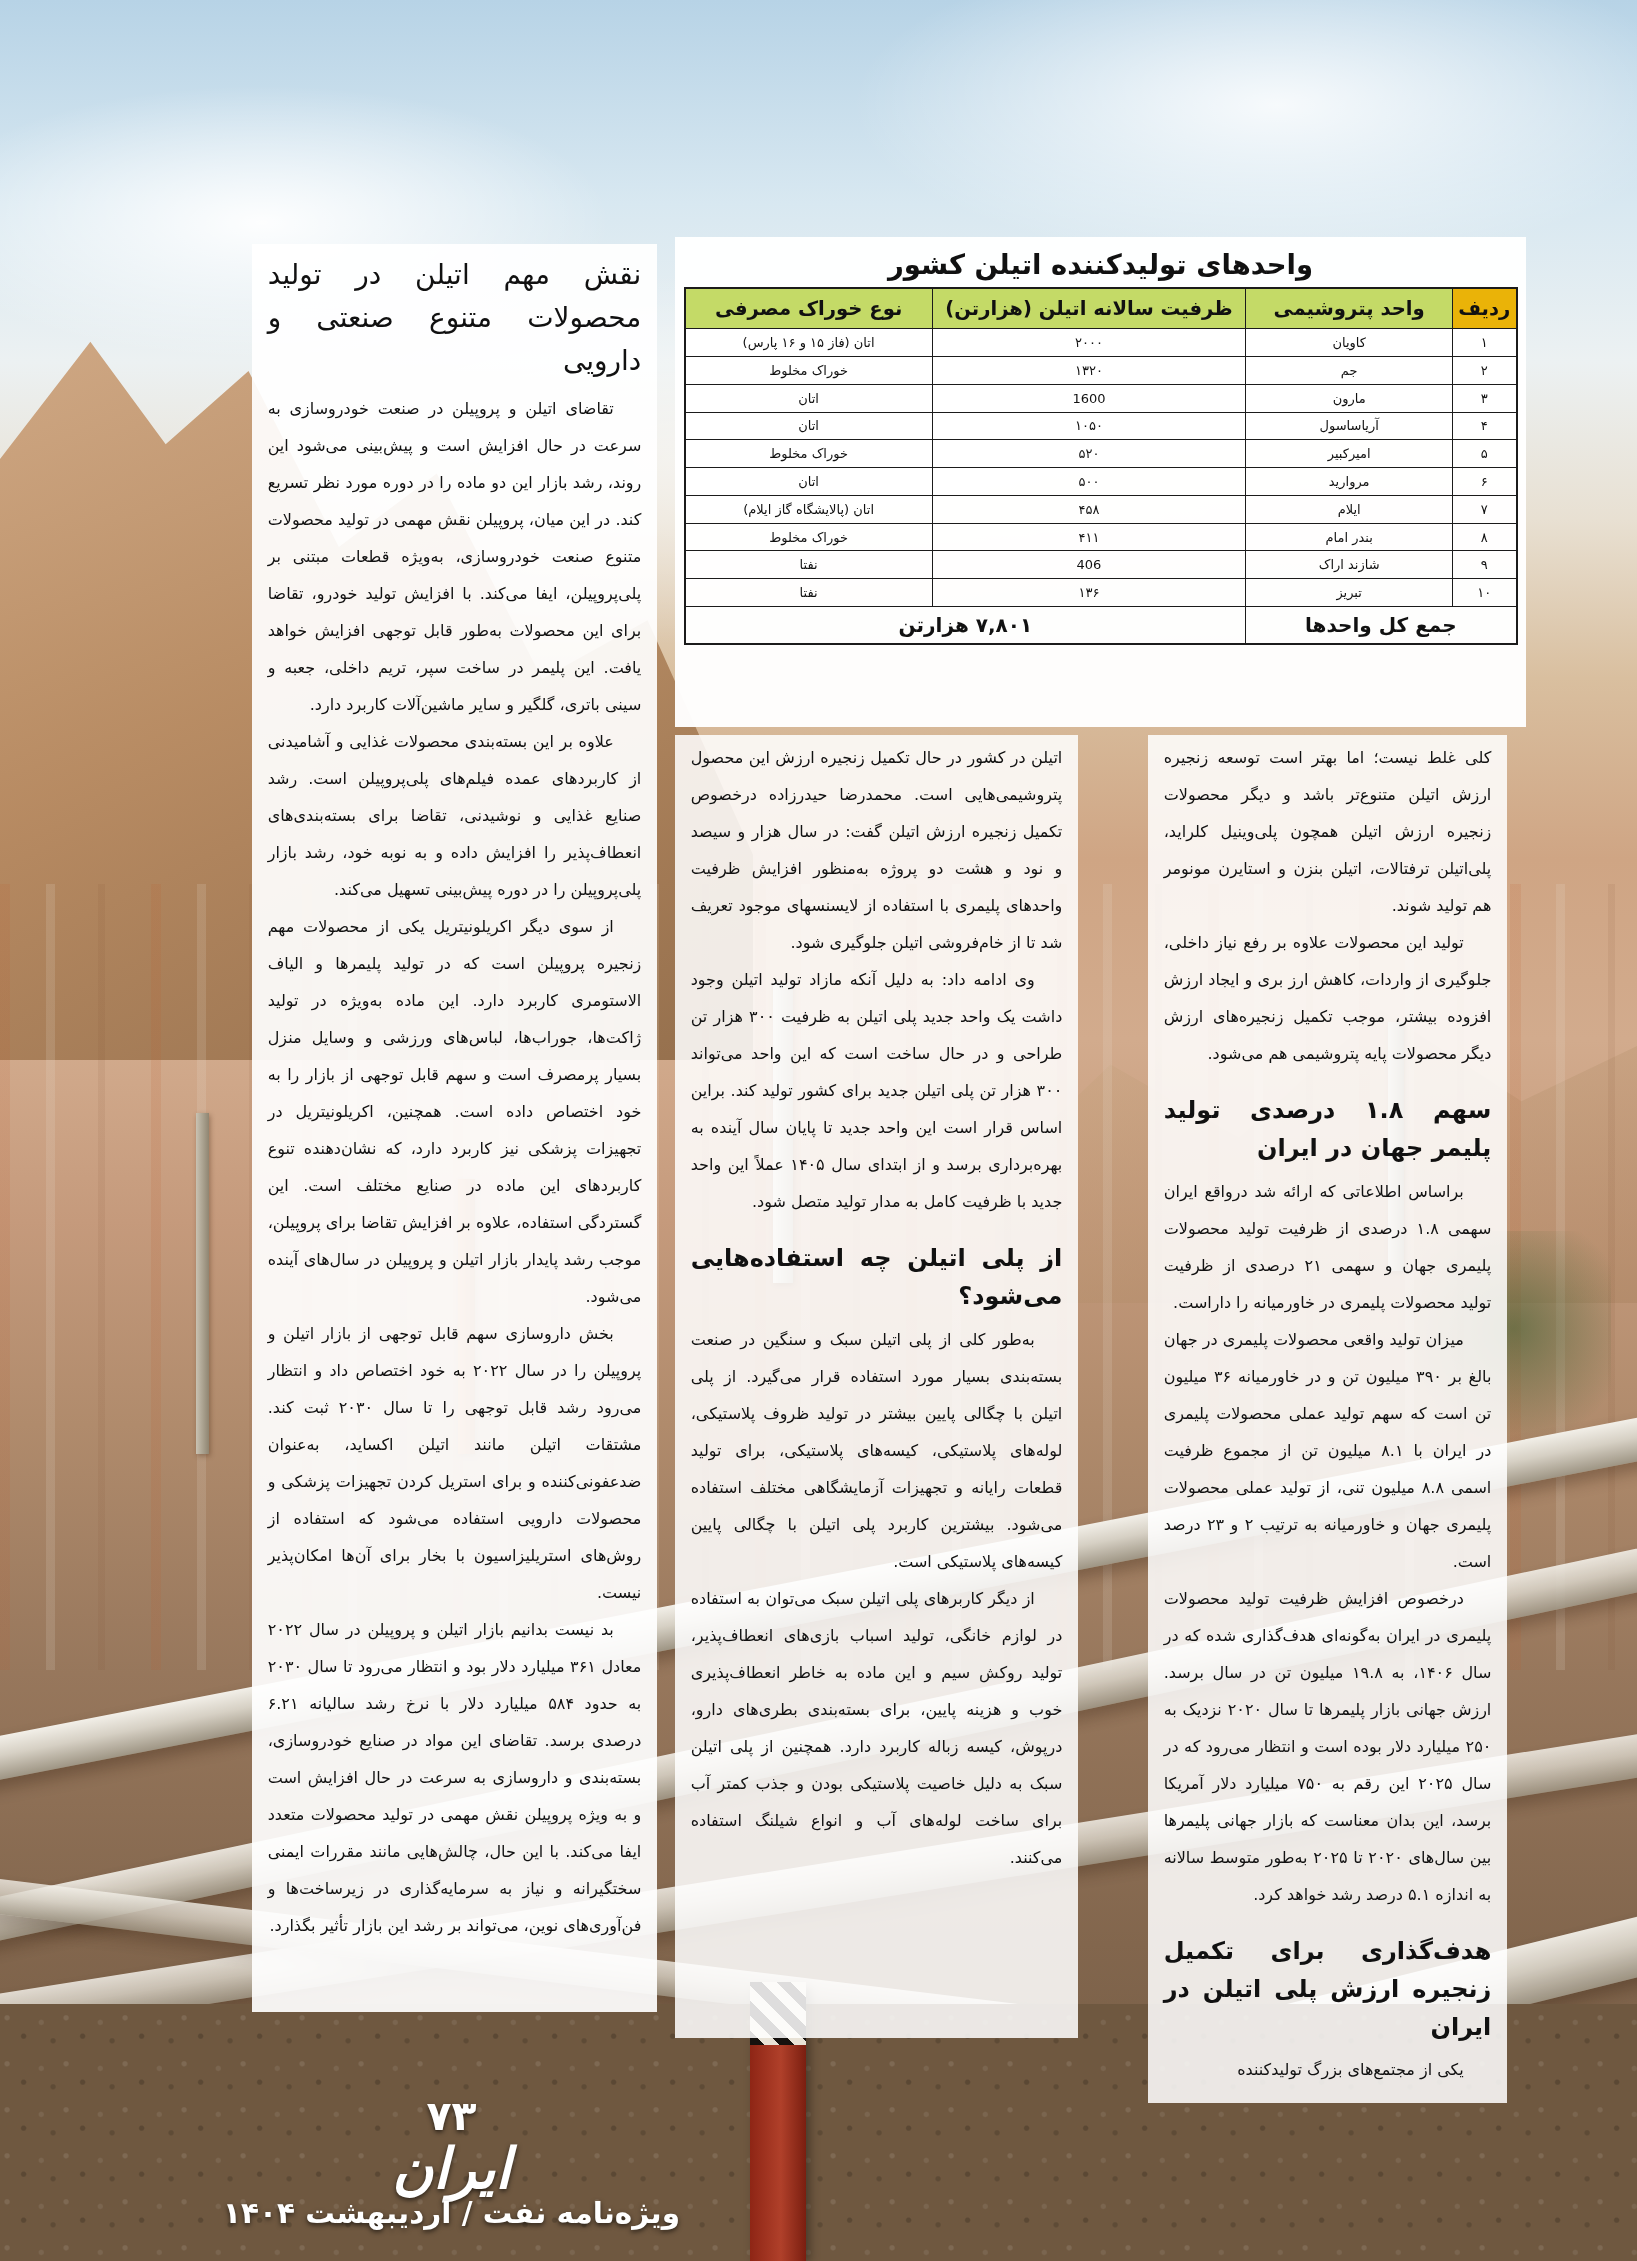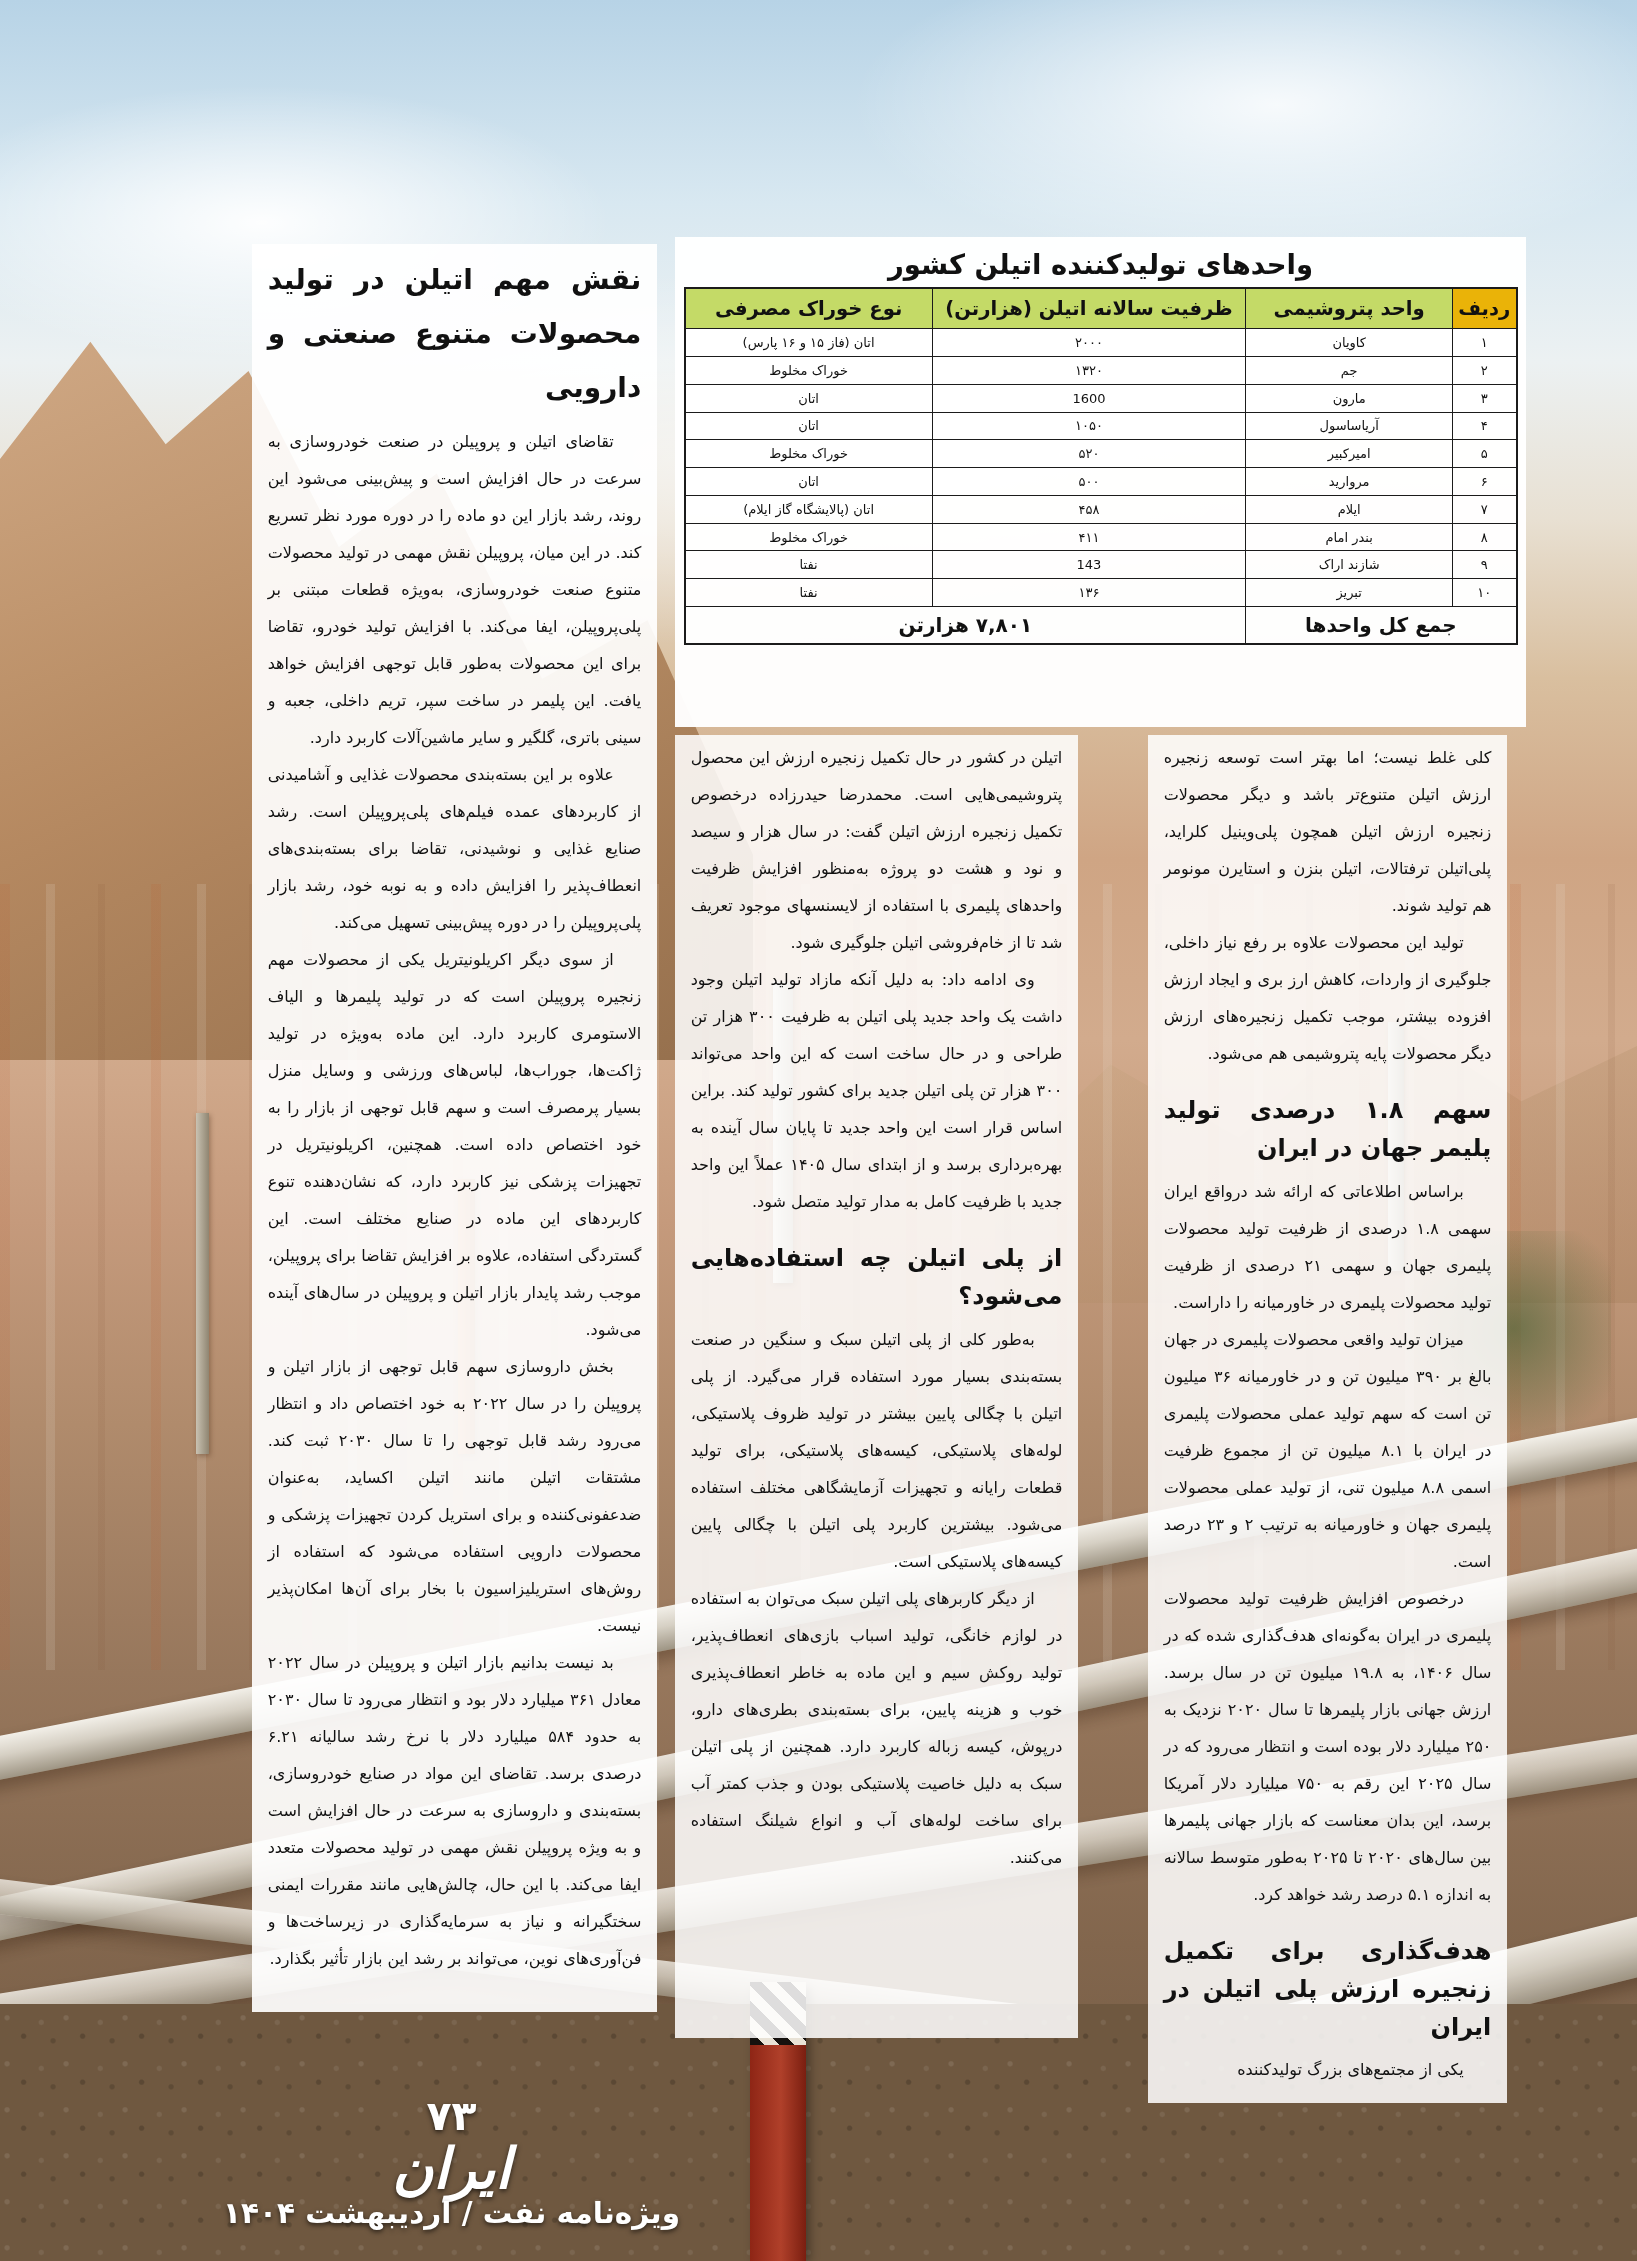--- a/index.html
+++ b/index.html
@@ -69,21 +69,21 @@
   .red-post{ position:absolute; left:750px; top:1988px; width:56px; height:274px;
     background:linear-gradient(90deg,#8e2515,#b0402a 55%,#7a1e10); box-shadow:3.9px 0 9.2px rgba(0,0,0,.35); }
   .red-post .stripes{ position:absolute; left:0; top:-6.5px; width:100%; height:63px;
     background:repeating-linear-gradient(45deg,#15110e 0 10.5px,#e8e2d6 10.5px 21px); }
 
   
   .panel{ position:absolute; background:rgba(255,255,255,.86); color:#111; }
   .col{ padding:3.9px 15.7px 14.4px; text-align:justify; }
   .col p{ margin:0; font-size:16px; line-height:37px; }
   .col p.indent{ text-indent:27.5px; }
-  .col-heading{ font-size:28px; line-height:54px; font-weight:700; margin:5.2px 0 7.9px; }
+  .col-heading{ font-size:28px; line-height:43px; font-weight:400; margin:5.2px 0 7.9px; }
   .subhead{ font-size:24px; line-height:38px; font-weight:700; margin:19.6px 0 5.2px; }
 
   .left-col{  left:252px;  top:244px;  width:405px;  min-height:1768px; background:rgba(255,255,255,.92); }
   .mid-col{   left:675px; top:735px; width:403px;  min-height:1303px; background:rgba(255,255,255,.86); }
   .right-col{ left:1148px; top:735px; width:359px;  min-height:1218px; background:rgba(255,255,255,.86); }
 
   
   .table-panel{ left:675px; top:237px; width:851px; height:490px; background:rgba(255,255,255,.97); }
   .table-title{ margin:10.5px 0 7.9px; text-align:center; font-size:27.5px; font-weight:700; }
   table.units{ width:calc(100% - 17px); margin:0 auto; border-collapse:collapse; border:2px solid #1b1b1b; }
@@ -190,21 +190,21 @@
           </tr>
           <tr>
             <td>۸</td>
             <td>بندر امام</td>
             <td>۴۱۱</td>
             <td>خوراک مخلوط</td>
           </tr>
           <tr>
             <td>۹</td>
             <td>شازند اراک</td>
-            <td>143</td>
+            <td>406</td>
             <td>نفتا</td>
           </tr>
           <tr>
             <td>۱۰</td>
             <td>تبریز</td>
             <td>۱۳۶</td>
             <td>نفتا</td>
           </tr>
         </tbody>
       <tfoot>

